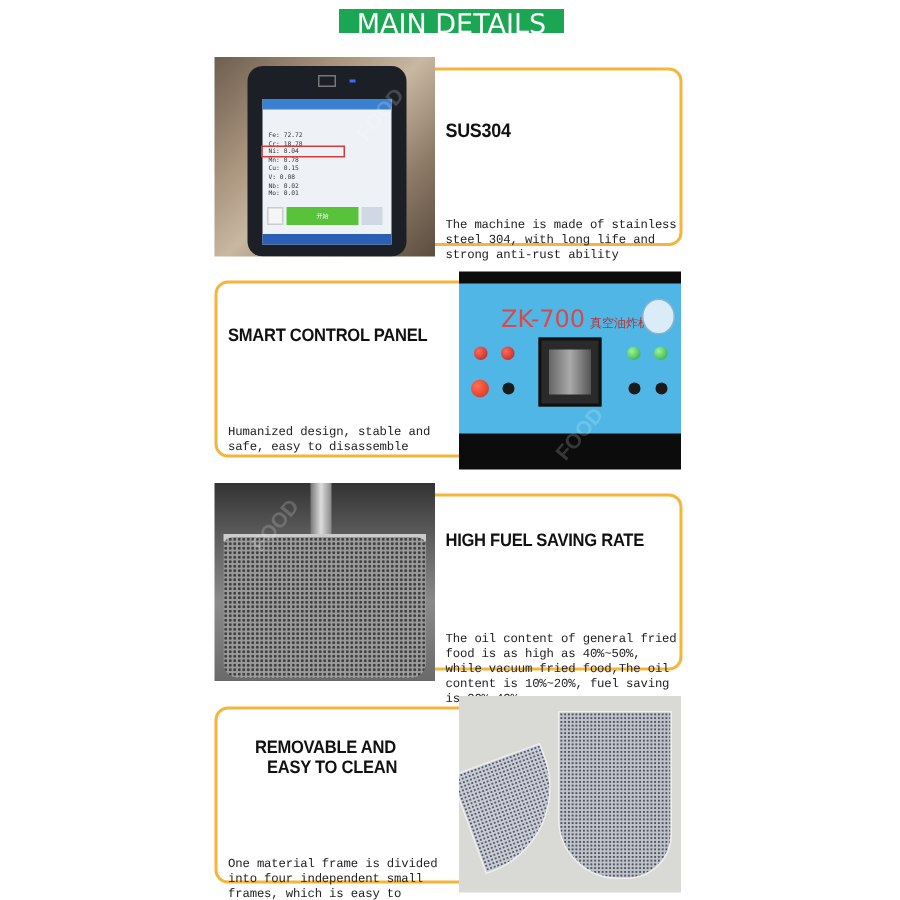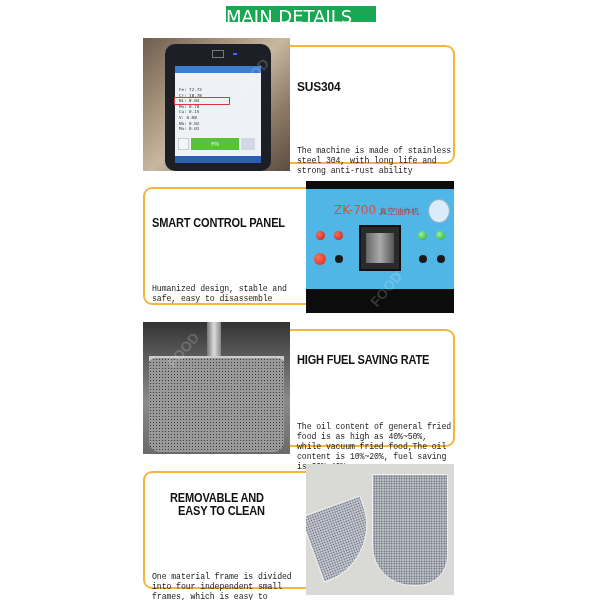--- a/index.html
+++ b/index.html
@@ -5,21 +5,21 @@
   html, body { margin: 0; padding: 0; }
   body {
     width: 600px; height: 600px; overflow: hidden; position: relative;
     background: #ffffff;
     font-family: "Liberation Sans", "DejaVu Sans", sans-serif;
   }
   .banner {
     position: absolute; left: 226px; top: 6px; width: 150px; height: 16px;
     background: #1aa652; color: #ffffff;
     font-family: "DejaVu Sans", sans-serif; font-size: 18px; line-height: 22px;
-    text-align: left; letter-spacing: 0px;
+    text-align: center; letter-spacing: 0px;
     font-weight: normal;
   }
   .card {
     position: absolute; border: 2px solid #f5b53a; border-radius: 9px;
     background: #ffffff; box-sizing: border-box;
   }
   .photo { position: absolute; overflow: hidden; }
   .title {
     position: absolute; font-family: "Liberation Sans", sans-serif;
     font-weight: bold; color: #111; font-size: 12px; letter-spacing: -0.2px;
@@ -113,21 +113,21 @@
     </div>
   </div>
   <div class="wm" style="left:90px; top:30px;">FOOD</div>
 </div>
 <div class="title" style="left:297px; top:79px; font-size:13px;">SUS304</div>
 <div class="desc" style="left:297px; top:98px; width:155px;">The machine is made of stainless steel 304, with long life and strong anti-rust ability</div>
 
 <div class="card" style="left:143px; top:187px; width:180px; height:118px;"></div>
 <div class="photo p2">
   <div class="panel">
-    <div class="ptitle"><span style="color:#d84a4a;font-size:12px;">ZK-700</span> <span>真空油炸机</span></div>
+    <div class="ptitle"><span style="color:#d84a4a;font-size:16px;">ZK-700</span> <span>真空油炸机</span></div>
     <div class="mascot"></div>
     <div class="lcd"></div>
     <div class="btn-r" style="left:10px; top:42px;"></div>
     <div class="btn-r" style="left:28px; top:42px;"></div>
     <div class="estop" style="left:8px; top:64px;"></div>
     <div class="knob" style="left:29px; top:66px;"></div>
     <div class="btn-g" style="left:112px; top:42px;"></div>
     <div class="btn-g" style="left:130px; top:42px;"></div>
     <div class="knob" style="left:113px; top:66px;"></div>
     <div class="knob" style="left:131px; top:66px;"></div>

